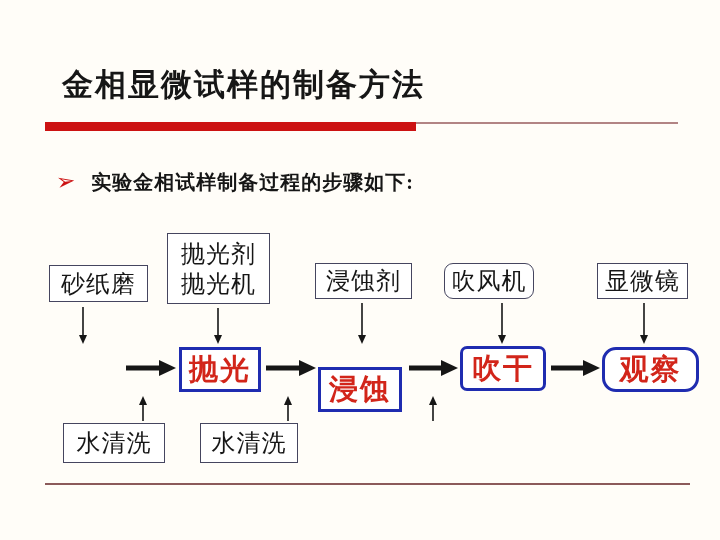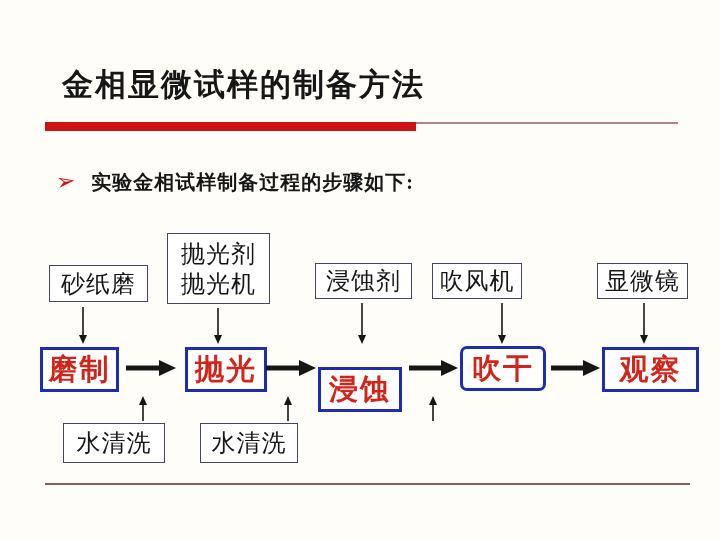--- a/index.html
+++ b/index.html
@@ -52,28 +52,28 @@
   .step{
     border:3px solid var(--step_border_blue,#1f2cb0);
     color:var(--step_text_red,#d2251a);
     font-size:29px;font-weight:bold;letter-spacing:2px;
   }
   .multiline{white-space:pre-line;}
 
   .t1{left:37px;top:265px;width:99px;height:37px;margin-left:12px;}
   .t2{left:167px;top:233px;width:103px;height:71px;}
   .t3{left:315px;top:263px;width:97px;height:36px;text-align:center;}
-  .t4{left:432px;top:263px;width:90px;height:36px;}
+  .t4{left:444px;top:263px;width:90px;height:36px;border-radius:9px;}
   .t5{left:597px;top:263px;width:91px;height:36px;text-align:center;}
 
   .s1{left:40px;top:347px;width:79px;height:45px;}
-  .s2{left:185px;top:347px;width:82px;height:45px;}
+  .s2{left:179px;top:347px;width:82px;height:45px;}
   .s3{left:318px;top:347px;width:84px;height:45px;margin-top:20px;}
   .s4{left:460px;top:346px;width:86px;height:45px;border-radius:7px;}
-  .s5{left:602px;top:347px;width:97px;height:45px;}
+  .s5{left:602px;top:347px;width:97px;height:45px;border-radius:14px;}
 
   .b1{left:63px;top:423px;width:102px;height:40px;}
   .b2{left:200px;top:423px;width:98px;height:40px;}
   .b3{left:325px;top:423px;width:120px;height:40px;}
 
   
   .arrows{position:absolute;left:0;top:0;width:720px;height:540px;pointer-events:none;}
   .arrows .thin{stroke:var(--arrow_black,#161616);stroke-width:1.6;fill:none;}
   .arrows .thick{stroke:var(--arrow_black,#161616);stroke-width:5;fill:none;}
   .arrows .head{fill:var(--arrow_black,#161616);stroke:none;}
@@ -107,23 +107,20 @@
   <div class="box aux t3">
       <span>浸蚀剂</span>
     </div>
   <div class="box aux t4">
       <span>吹风机</span>
     </div>
   <div class="box aux t5">
       <span>显微镜</span>
     </div>
 
-  <div class="box step s1">
-      <span>磨制</span>
-    </div>
   <div class="box step s2">
       <span>抛光</span>
     </div>
   <div class="box step s3">
       <span>浸蚀</span>
     </div>
   <div class="box step s4">
       <span>吹干</span>
     </div>
   <div class="box step s5">

